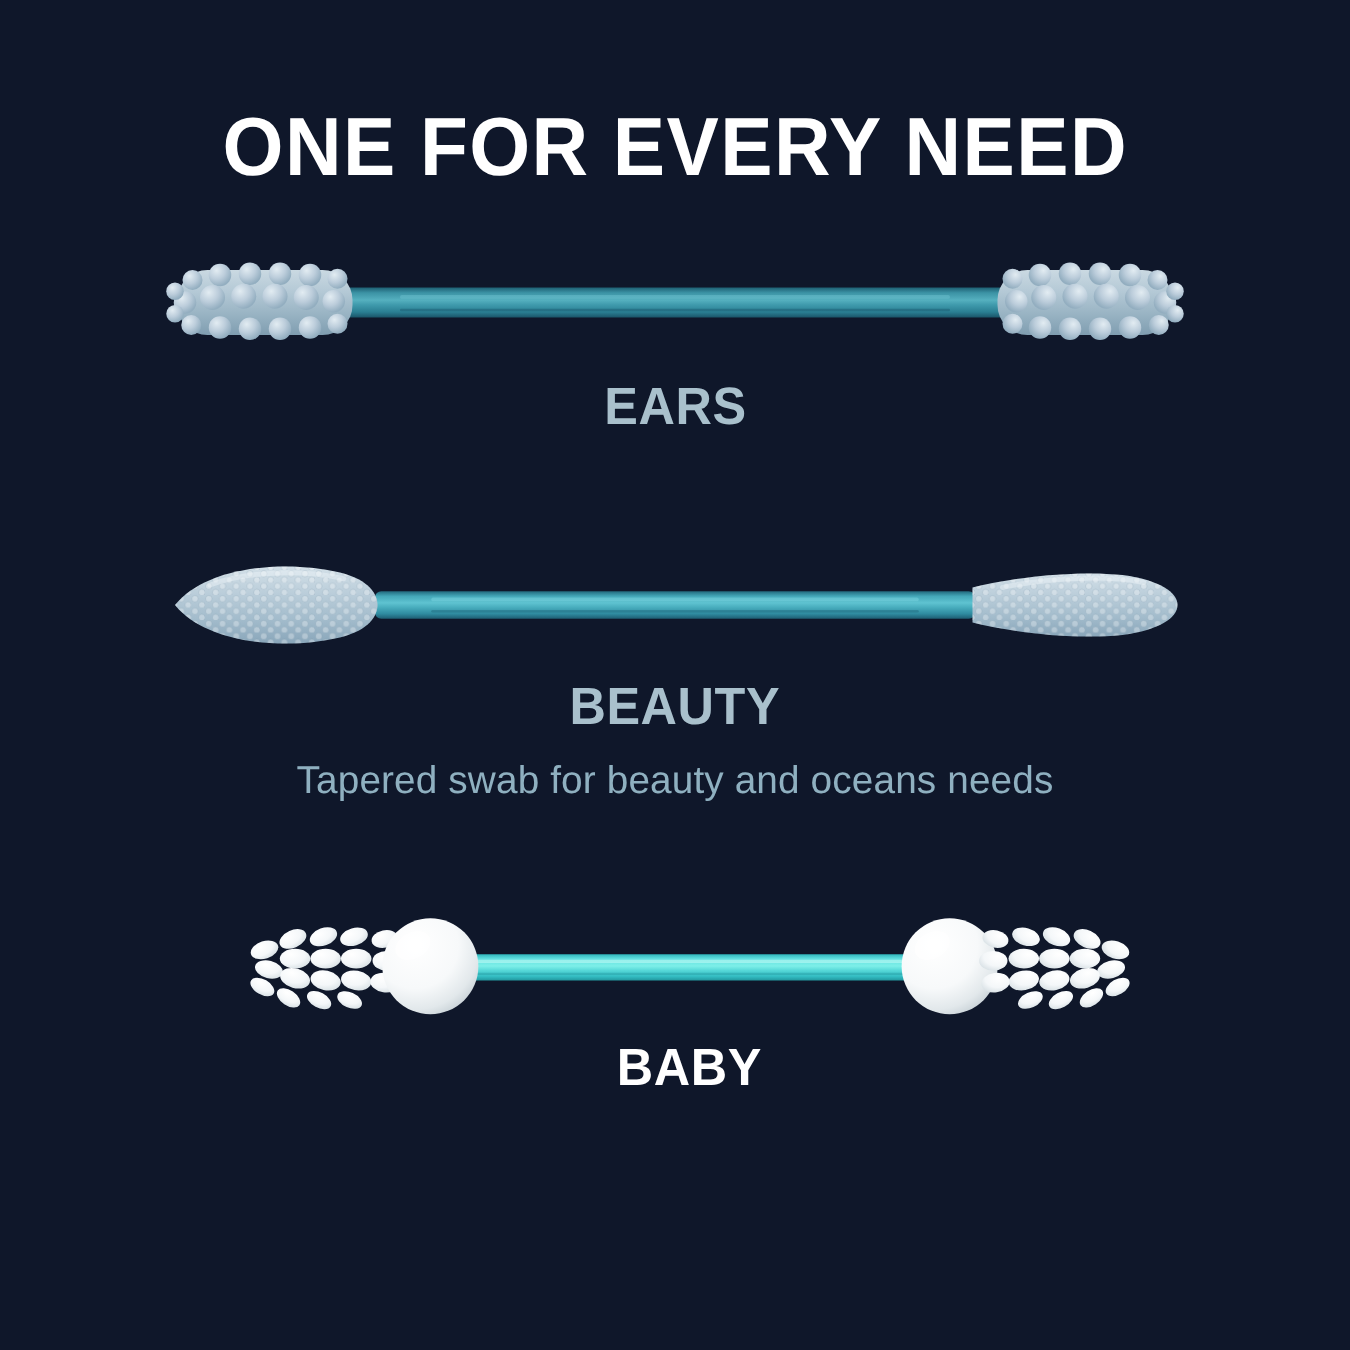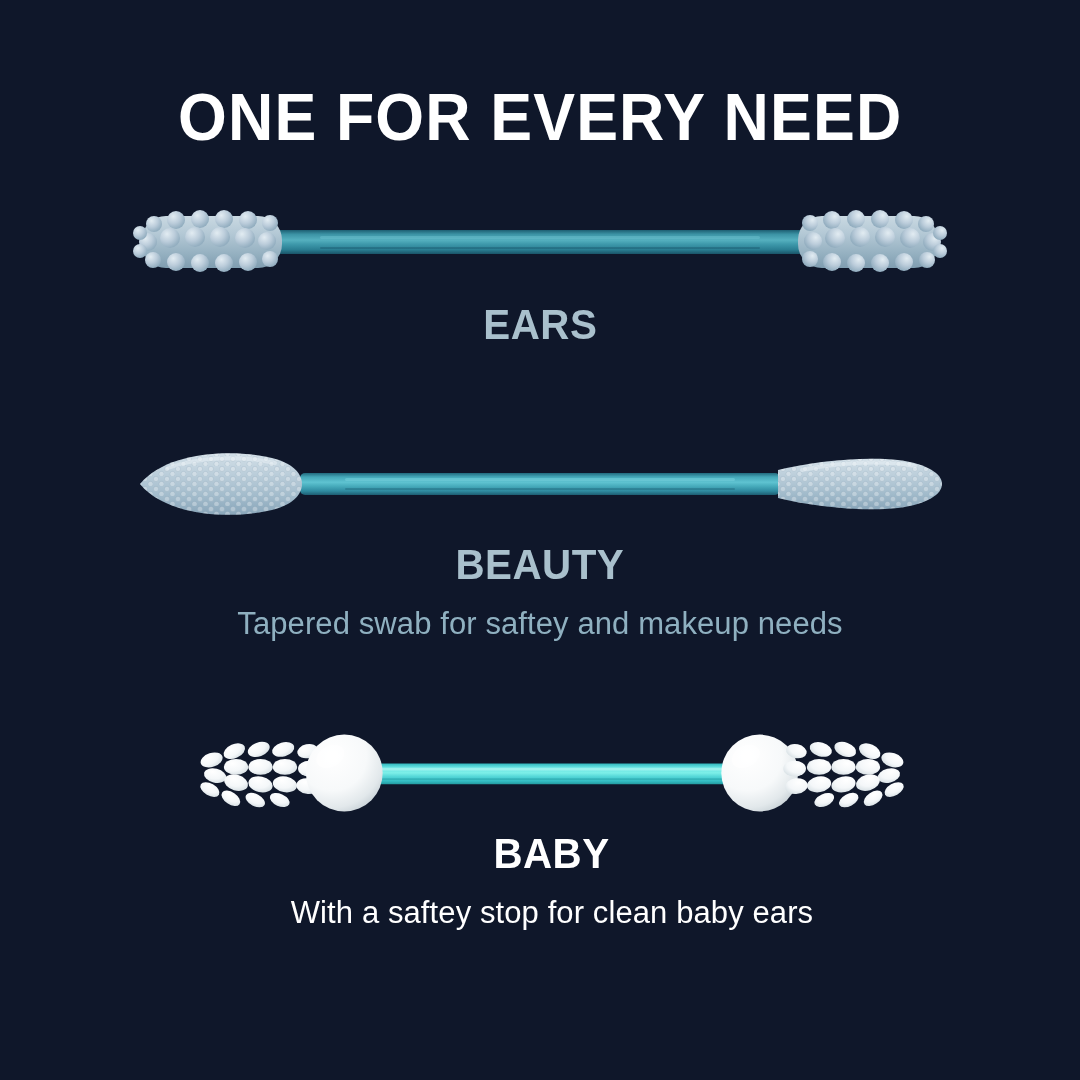--- a/index.html
+++ b/index.html
@@ -213,21 +213,21 @@
         </g>
 
         <g>
           <path d="M 658 34 C 690 26, 740 20, 778 24 C 808 28, 822 38, 822 48 C 822 58, 808 68, 778 72 C 740 76, 690 70, 658 62 Z" fill="url(#tip2)"></path>
           <path d="M 658 34 C 690 26, 740 20, 778 24 C 808 28, 822 38, 822 48 C 822 58, 808 68, 778 72 C 740 76, 690 70, 658 62 Z" fill="url(#dimple2)"></path>
           <path d="M 682 34 C 720 26, 765 24, 795 30" stroke="#eef4f8" stroke-width="4" fill="none" opacity="0.45" stroke-linecap="round"></path>
         </g>
       </svg>
 
       <div class="label label-beauty">BEAUTY</div>
-      <div class="caption caption-beauty">Tapered swab for saftey and makeup needs</div>
+      <div class="caption caption-beauty">Tapered swab for beauty and oceans needs</div>
     </div>
 
     <div class="product-row row-baby">
       <svg class="swab-art" viewBox="0 0 840 110">
         <defs>
           <linearGradient id="shaft3" x1="0" y1="0" x2="0" y2="1">
             <stop offset="0%" stop-color="#2fb5bb"></stop>
             <stop offset="18%" stop-color="#63e0e0"></stop>
             <stop offset="45%" stop-color="#7defe8"></stop>
             <stop offset="62%" stop-color="#56d8d8"></stop>
@@ -294,17 +294,16 @@
           <ellipse cx="114" cy="48" rx="14" ry="9"></ellipse>
           <ellipse cx="114" cy="68" rx="14" ry="9" transform="rotate(10 114 68)"></ellipse>
           <ellipse cx="108" cy="86" rx="12" ry="7" transform="rotate(24 108 86)"></ellipse>
           <ellipse cx="140" cy="30" rx="12" ry="8" transform="rotate(-12 140 30)"></ellipse>
           <ellipse cx="142" cy="50" rx="13" ry="9"></ellipse>
           <ellipse cx="140" cy="70" rx="13" ry="9" transform="rotate(8 140 70)"></ellipse>
         </g>
       </svg>
 
       <div class="label label-baby">BABY</div>
-      <div class="caption caption-baby">With a saftey stop for clean baby ears</div>
     </div>
 
   </div>
 </div>
 
 </body></html>

